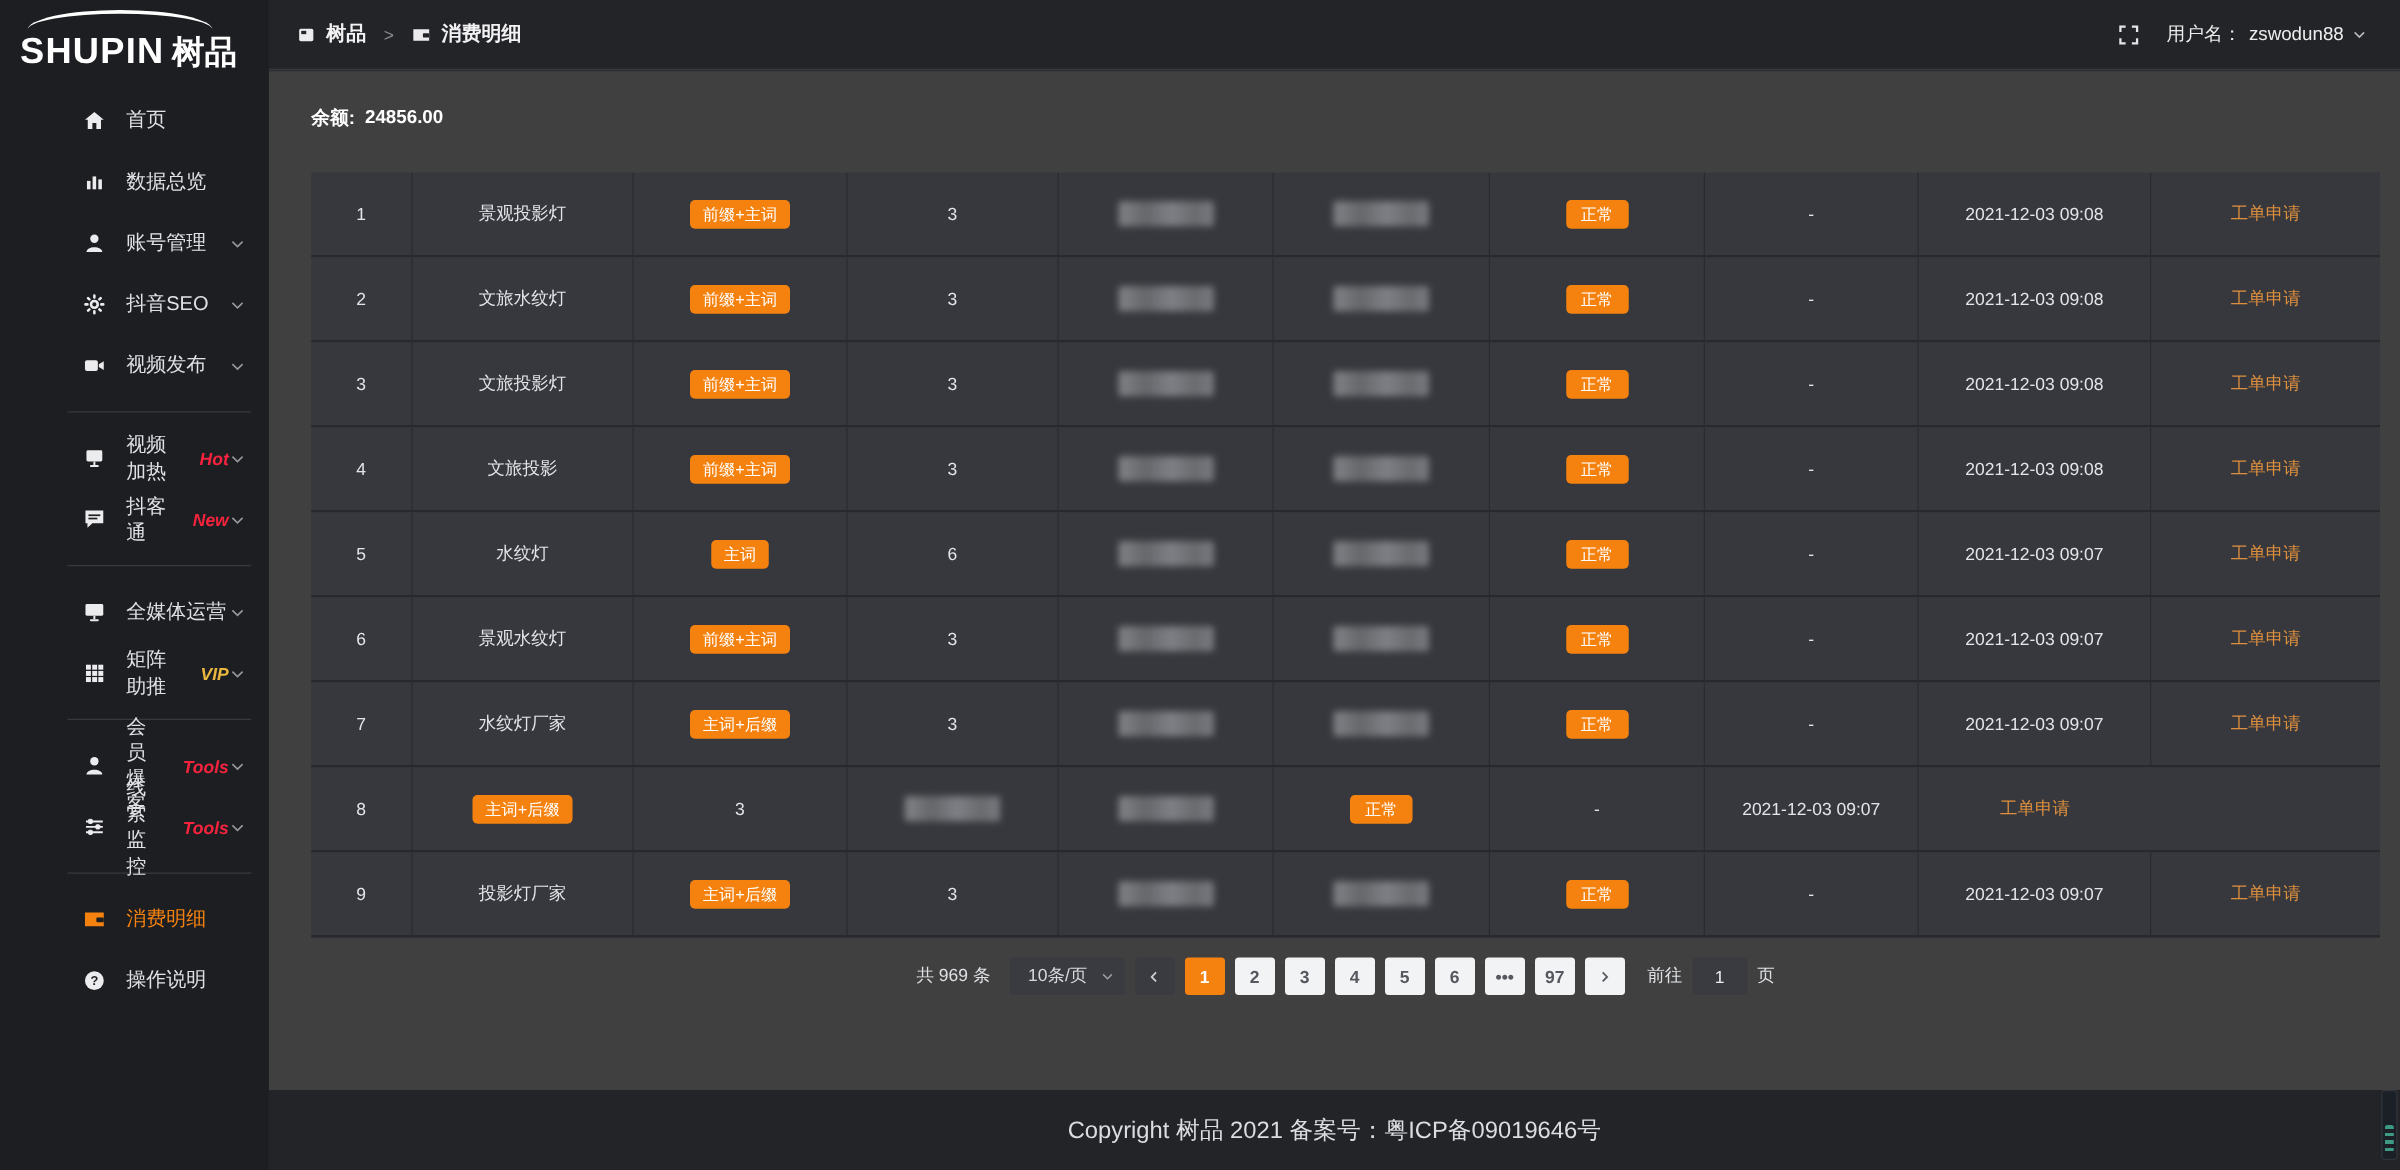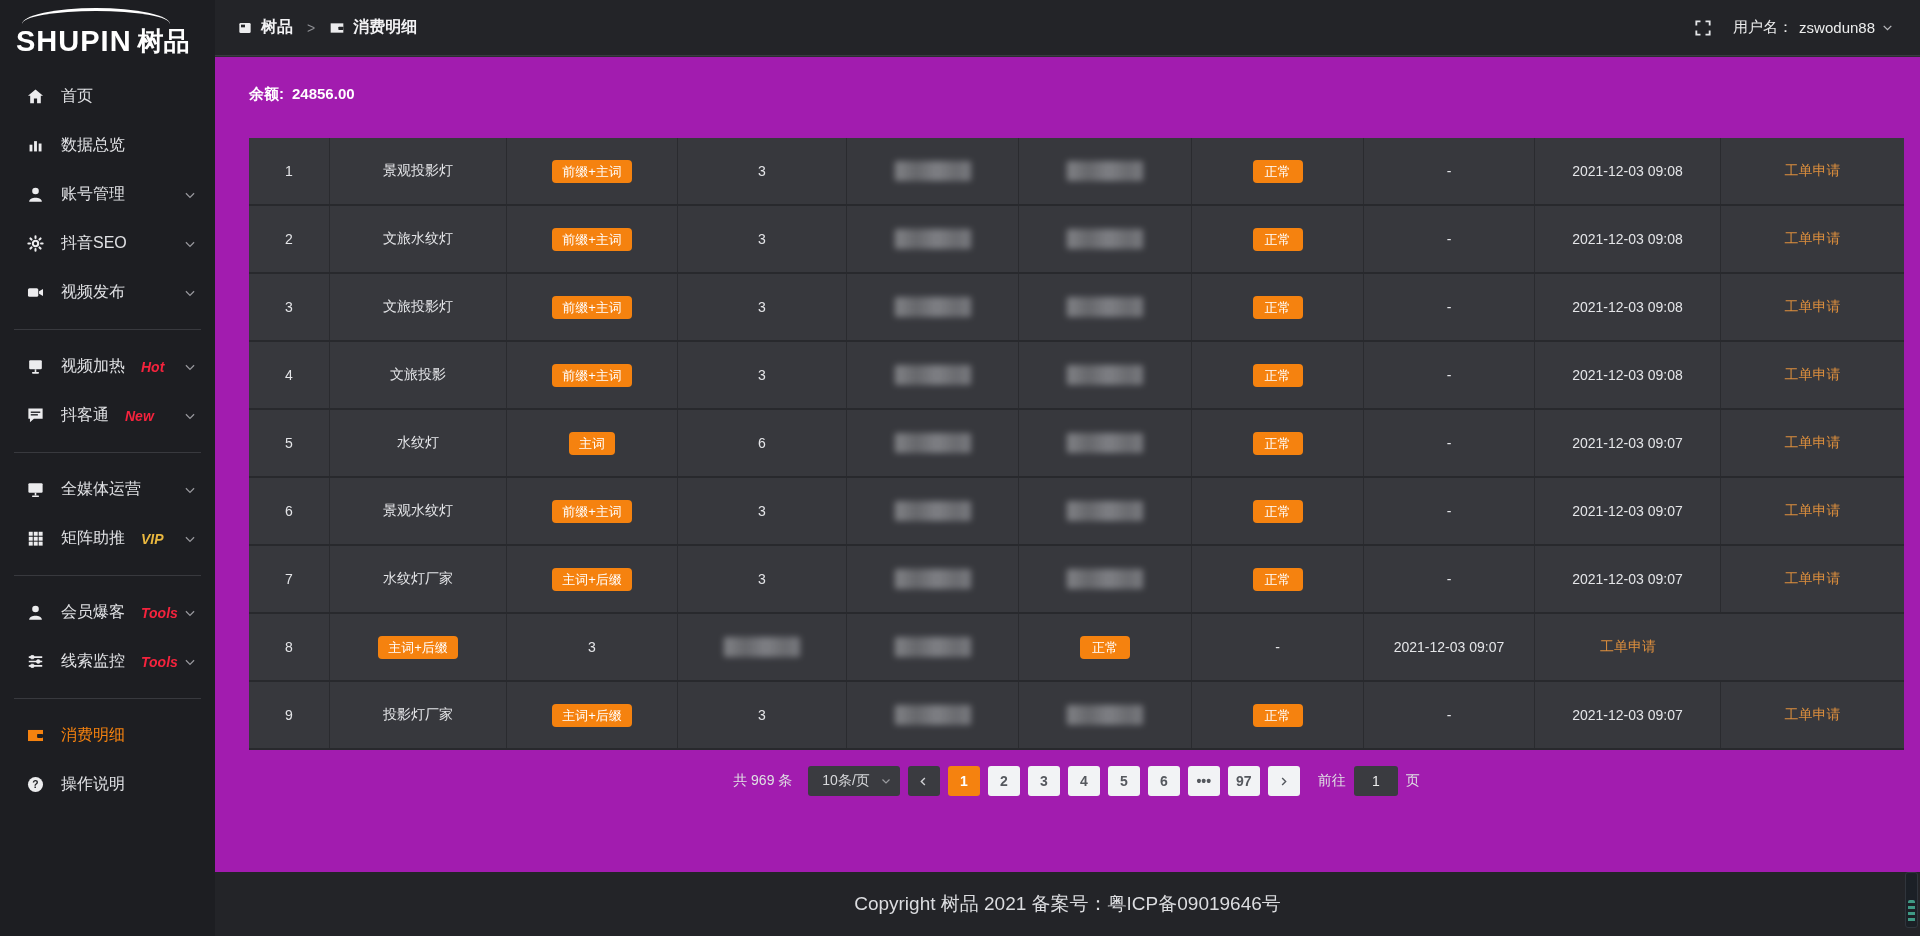--- a/index.html
+++ b/index.html
@@ -13,21 +13,21 @@
   
   .sidebar {
     position:absolute; left:0; top:0; width:215px; height:936px;
     background:#1d1e22; z-index:5;
   }
   .logo { position:relative; height:62px; padding:20px 0 0 16px; display:flex; align-items:center; gap:6px; }
   .logo-arc { position:absolute; top:8px; left:22px; width:148px; height:16px;
     border-top:3px solid #fff; border-radius:50% 50% 0 0 / 100% 100% 0 0; }
   .logo-en { font-size:29px; font-weight:800; letter-spacing:1px; color:#fff; }
   .logo-cn { font-size:26px; font-weight:800; color:#fff; }
-  .menu { padding-top:10px; }
+  .menu { padding-top:10px;padding-left:40px; }
   .menu-item {
     height:49px; display:flex; align-items:center;
     padding:0 18px 0 26px; color:#e0e1e4; font-size:16px; cursor:pointer;
   }
   .menu-item .mi-icon { width:20px; height:20px; margin-right:15px; color:#ececee; flex:0 0 auto; }
   .menu-item .mi-tag { margin-left:16px; font-style:italic; font-weight:bold; font-size:14px; }
   .menu-item .mi-chevron { margin-left:auto; color:#97979c; }
   .menu-item.active, .menu-item.active .mi-icon { color:#f5820f; }
   .menu-divider { height:1px; background:#38393e; margin:12px 14px; }
 
@@ -38,21 +38,21 @@
     display:flex; align-items:center; padding:0 26px 0 22px;
   }
   .breadcrumb { display:flex; align-items:center; gap:8px; font-size:16px; font-weight:bold; color:#f2f2f4; }
   .bc-icon { width:16px; height:16px; color:#ececee; }
   .bc-sep { color:#8d8e93; font-size:14px; margin:0 6px; font-weight:normal; }
   .topbar-right { margin-left:auto; display:flex; align-items:center; gap:20px; }
   .fullscreen-btn { width:20px; height:20px; color:#e4e5e8; cursor:pointer; }
   .user-dd { display:flex; align-items:center; gap:6px; font-size:15px; color:#eceded; cursor:pointer; }
 
   
-  .content { position:absolute; left:215px; top:57px; right:0; bottom:64px; background:#a21caf; padding:0 16px 0 34px; }
+  .content { position:absolute; left:215px; top:57px; right:0; bottom:64px; background:#404040; padding:0 16px 0 34px; }
   .balance { margin-top:28px; font-size:15px; font-weight:bold; color:#fff; display:flex; gap:8px; }
 
   .table { margin-top:34px; width:100%; font-size:14px; }
   .t-row {
     display:grid;
     grid-template-columns:81fr 177fr 171fr 169fr 172fr 173fr 172fr 171fr 186fr 183fr;
   }
   .t-head { background:#26272b; }
   .t-head .t-cell { height:36px; color:#d3d4d8; }
   .t-cell {

